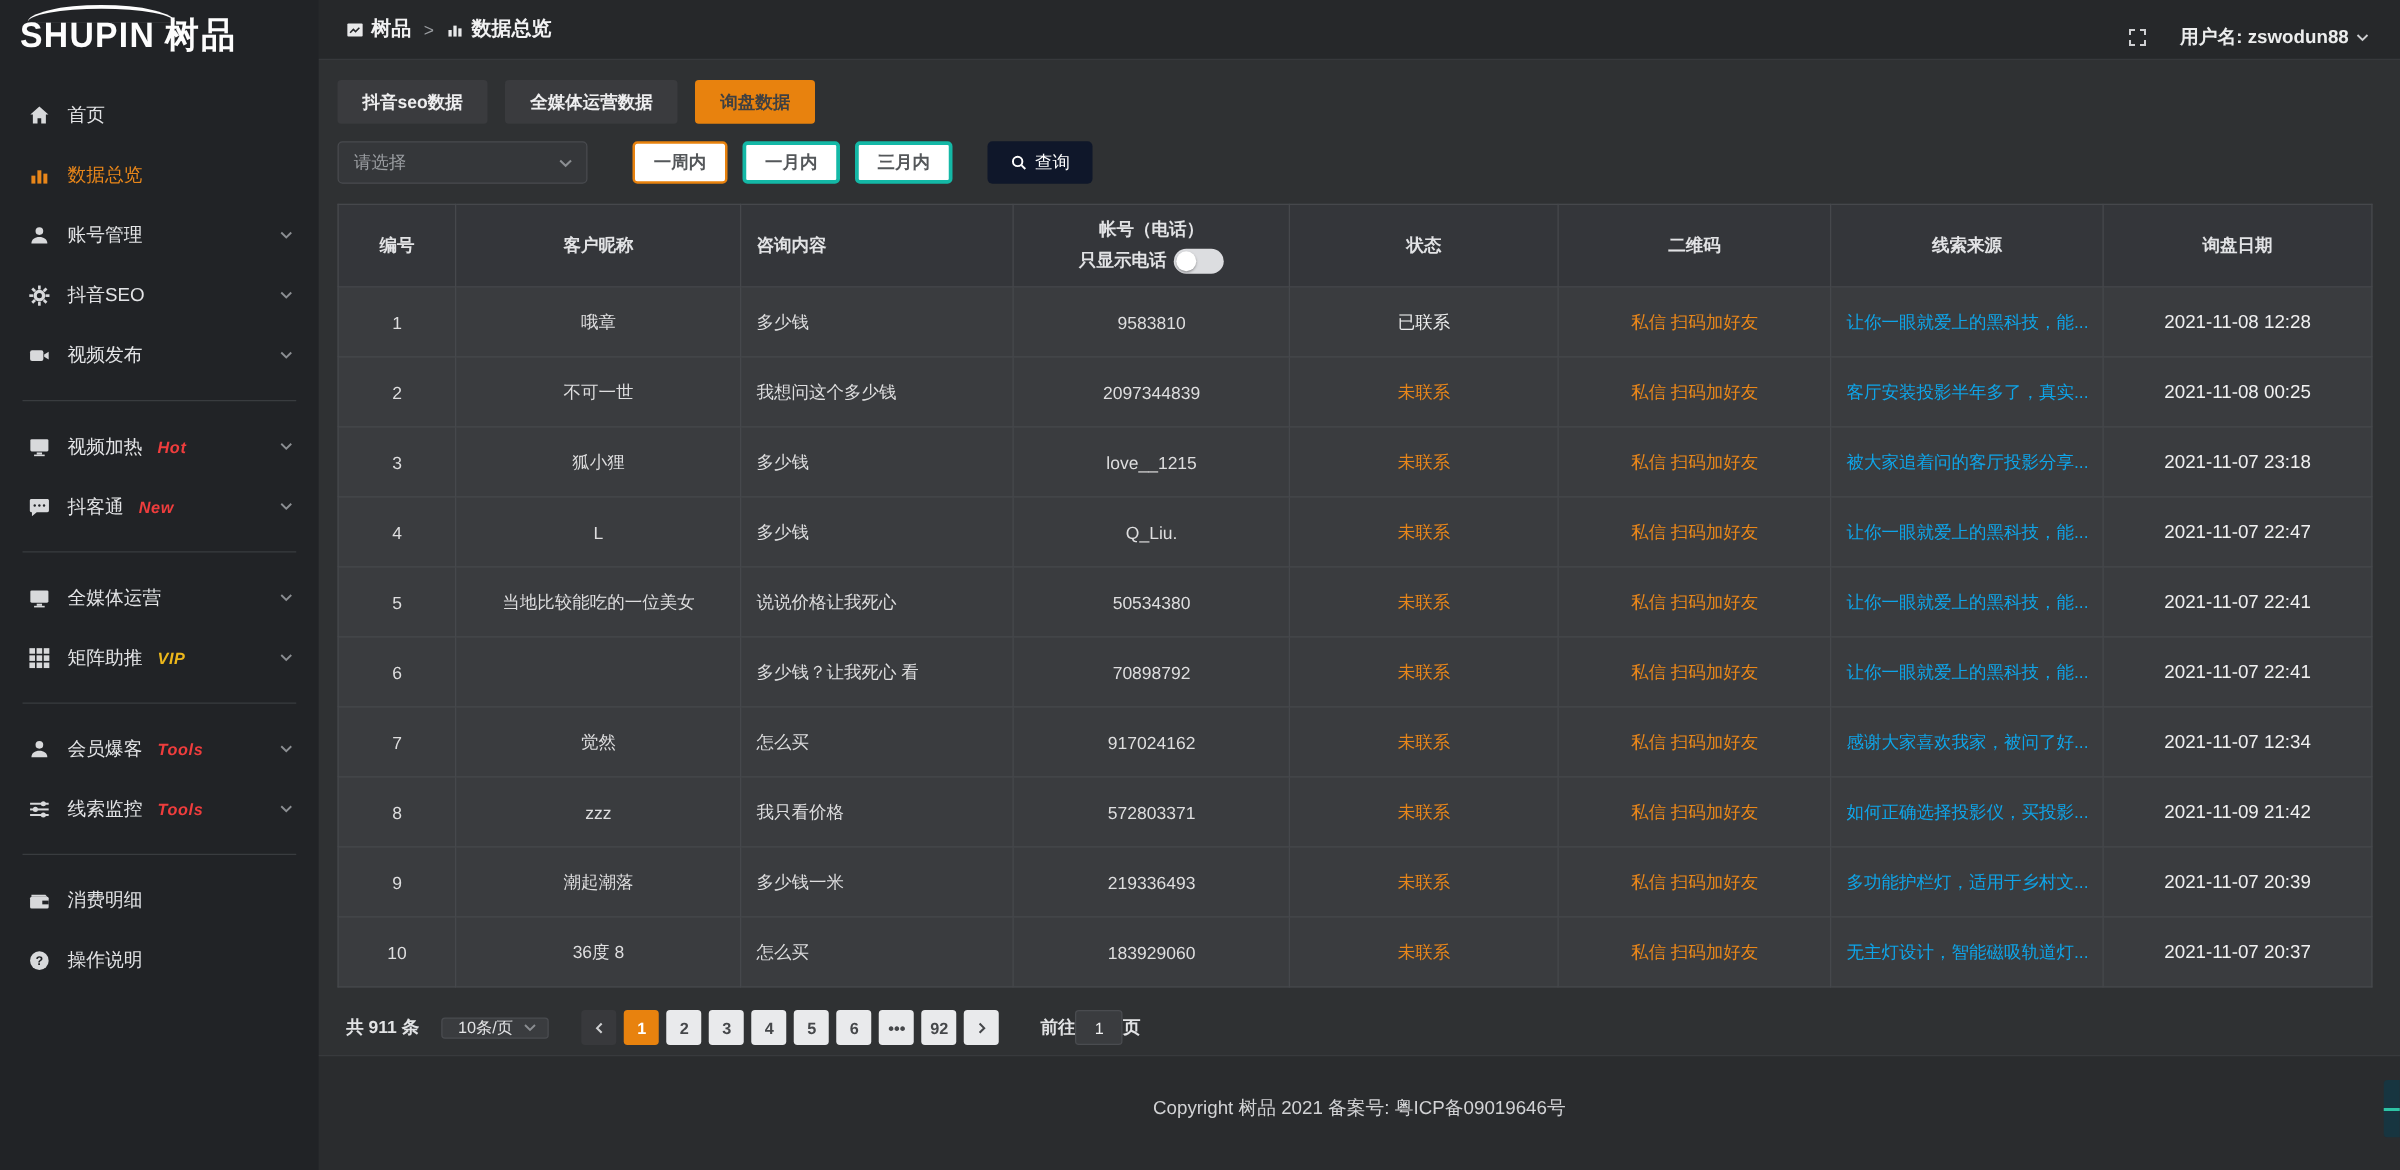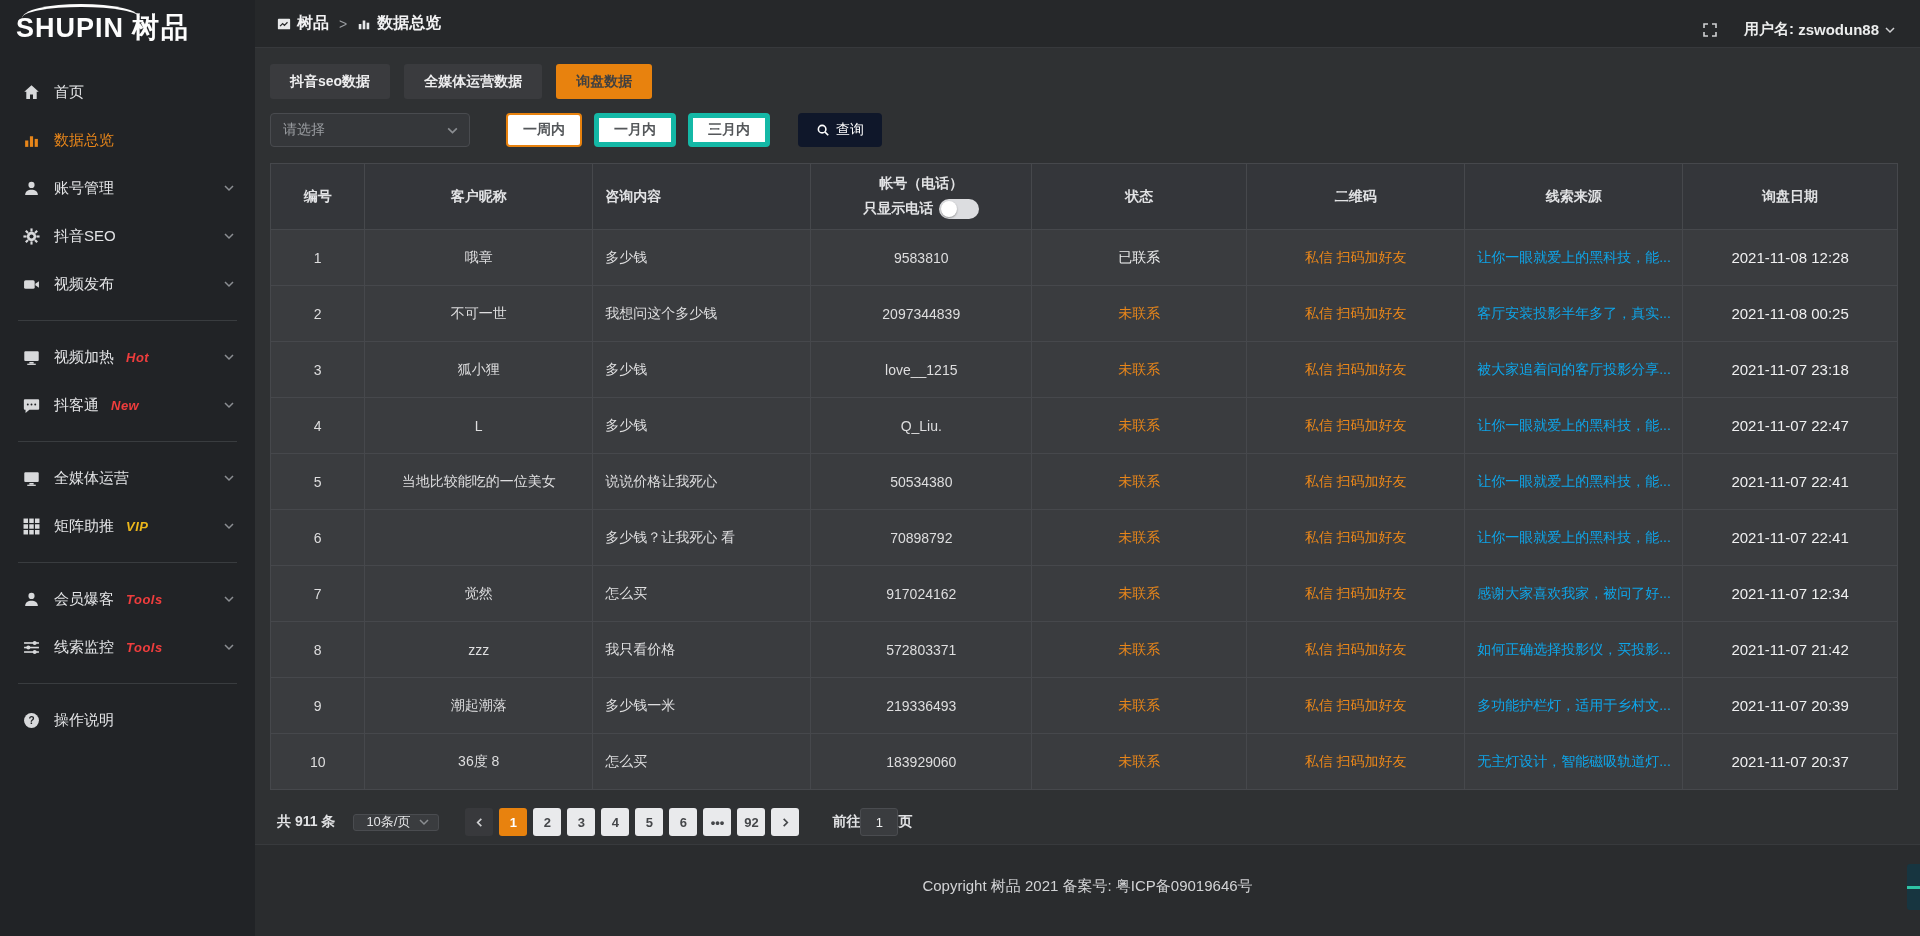--- a/index.html
+++ b/index.html
@@ -36,21 +36,21 @@
   .user-wrap { display:flex; align-items:center; font-size:15px; font-weight:700; color:#eceded; cursor:pointer; }
   .user-wrap .uchev { margin-left:5px; display:inline-flex; color:#cfd0d2; }
   
   .main { flex:1; background:#2f3133; padding:16px 22px 0 15px; }
   .tabs { display:flex; gap:14px; }
   .tab-btn { height:35px; padding:0 20px; background:#3a3b3e; color:#eeeeef; font-size:14px; font-weight:700; border:none; border-radius:3px; cursor:pointer; font-family:inherit; }
   .tab-btn.active { background:#e8820e; color:#404040; }
   .filters { display:flex; align-items:center; margin-top:14px; }
   .select { width:200px; height:34px; background:#35373a; border:1px solid #494b4f; border-radius:4px; display:flex; align-items:center; padding:0 10px 0 12px; color:#9a9da1; font-size:14px; cursor:pointer; }
   .select .sel-chev { margin-left:auto; color:#8b8e92; display:inline-flex; }
-  .period-btn { height:34px; padding:0 15px; background:#fff; border:5px solid #14b8a6; border-radius:4px; color:#54575a; font-size:14px; font-weight:700; margin-left:12px; cursor:pointer; font-family:inherit; }
+  .period-btn { height:34px; padding:0 15px; background:#fff; border:3px solid #14b8a6; border-radius:4px; color:#54575a; font-size:14px; font-weight:700; margin-left:12px; cursor:pointer; font-family:inherit; }
   .period-btn.first { margin-left:36px; }
   .period-btn.active { border:2px solid #e8820e; }
   .query-btn { height:34px; padding:0 18px; margin-left:28px; background:#0f172a; border:none; border-radius:4px; color:#fff; font-size:14px; font-weight:400; display:inline-flex; align-items:center; gap:6px; cursor:pointer; font-family:inherit; }
   
   table { width:100%; margin-top:16px; border-collapse:collapse; table-layout:fixed; background:#3a3c3f; }
   th, td { border:1px solid #46484c; font-size:14px; }
   th { background:#34363a; color:#e2e3e5; font-weight:700; height:66px; text-align:center; }
   td { height:56px; color:#dededf; text-align:center; padding:0 8px; overflow:hidden; white-space:nowrap; }
   th.al, td.al { text-align:left; padding-left:12px; }
   td.st-pending { color:#e8861a; font-weight:400; }
@@ -278,20 +278,30 @@
       <span class="badge red">Tools</span>
       <span class="chev">
           <svg width="12" height="12" viewBox="0 0 12 12">
             <path d="M2 4l4 4 4-4" fill="none" stroke="currentColor" stroke-width="1.5"></path>
           </svg>
         </span>
     </div>
 
     <div class="side-divider"></div>
 
+    <div class="side-item">
+      <span class="s-icon">
+          <svg width="17" height="17" viewBox="0 0 16 16" fill="currentColor">
+            <path d="M2 3.5h10.5L14 5H2z"></path>
+            <rect x="1" y="5" width="14" height="9" rx="1.2"></rect>
+            <rect x="10.2" y="8" width="4.8" height="2.8" fill="#212326"></rect>
+          </svg>
+        </span>
+      <span class="s-label">消费明细</span>
+    </div>
 
     <div class="side-item">
       <span class="s-icon">
           <svg width="17" height="17" viewBox="0 0 16 16" fill="currentColor">
             <circle cx="8" cy="8" r="7"></circle>
             <text x="8" y="11.4" text-anchor="middle" font-size="9.5" font-weight="bold" fill="#212326">?</text>
           </svg>
         </span>
       <span class="s-label">操作说明</span>
     </div>
@@ -471,21 +481,21 @@
           <td class="date-cell">2021-11-07 12:34</td>
         </tr>
         <tr>
           <td>8</td>
           <td>zzz</td>
           <td class="al">我只看价格</td>
           <td>572803371</td>
           <td class="st-pending">未联系</td>
           <td class="qr-cell">私信 扫码加好友</td>
           <td class="src-cell al">如何正确选择投影仪，买投影...</td>
-          <td class="date-cell">2021-11-07 21:42</td>
+          <td class="date-cell">2021-11-09 21:42</td>
         </tr>
         <tr>
           <td>9</td>
           <td>潮起潮落</td>
           <td class="al">多少钱一米</td>
           <td>219336493</td>
           <td class="st-pending">未联系</td>
           <td class="qr-cell">私信 扫码加好友</td>
           <td class="src-cell al">多功能护栏灯，适用于乡村文...</td>
           <td class="date-cell">2021-11-07 20:39</td>

